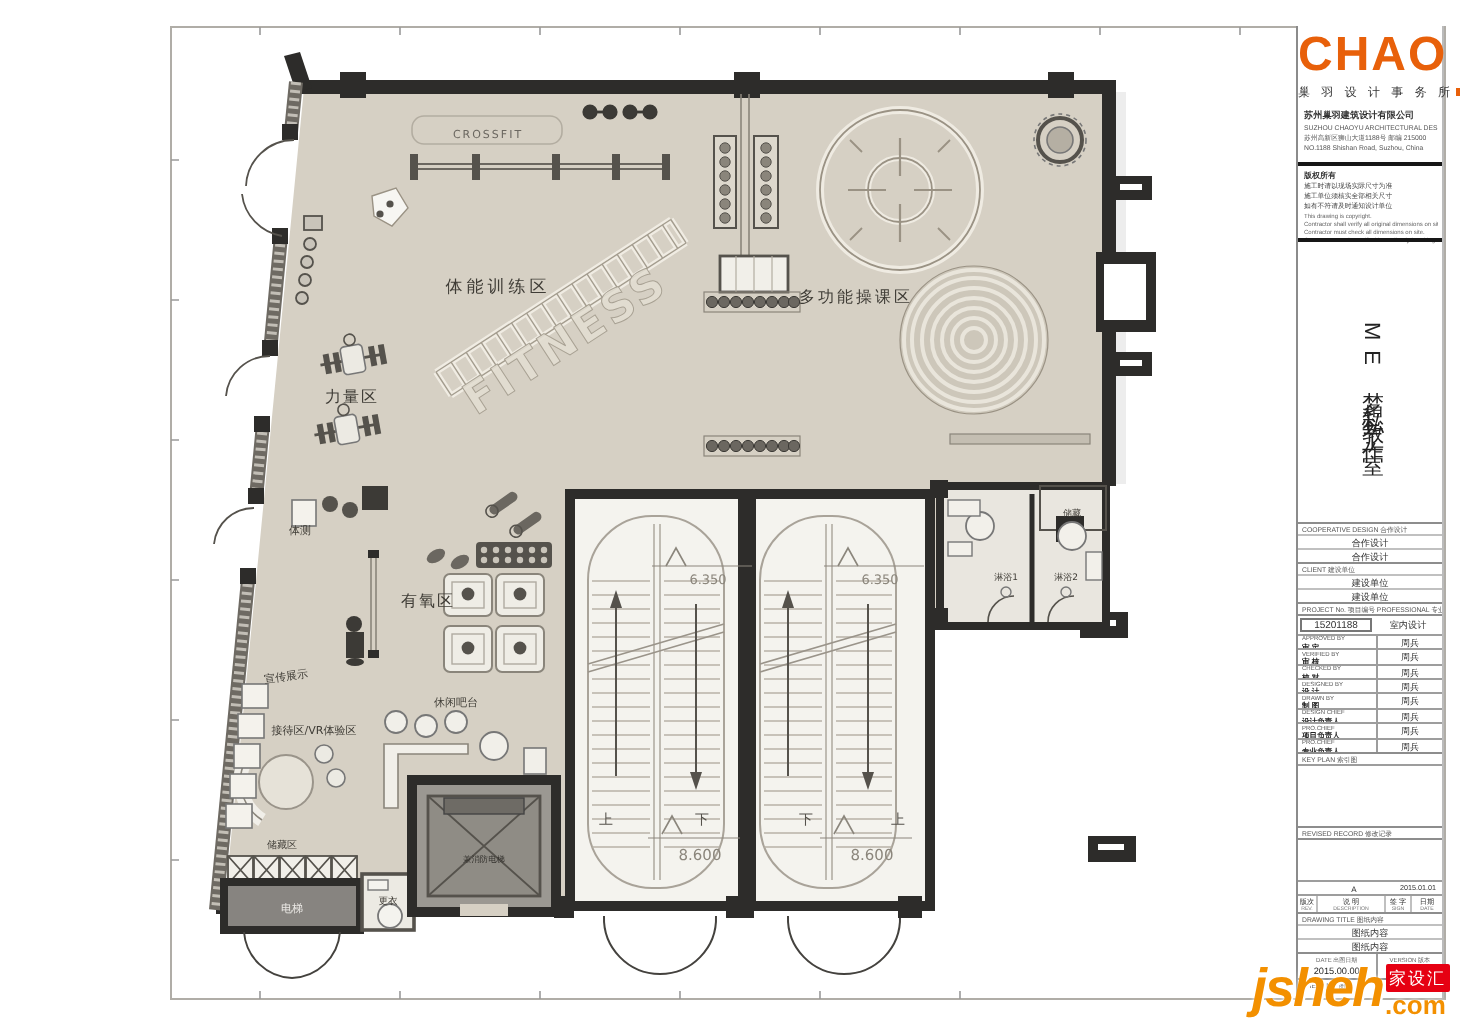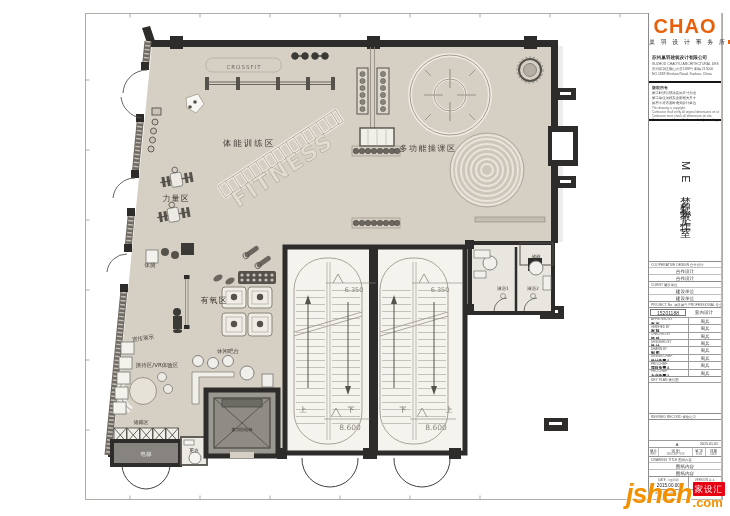--- a/index.html
+++ b/index.html
@@ -5,21 +5,21 @@
   html,body{margin:0;padding:0;background:#fff;}
   #app{position:relative;width:730px;height:516px;background:#ffffff;overflow:hidden;
        font-family:"Liberation Sans",sans-serif;}
   svg text{font-family:"DejaVu Sans","Liberation Sans",sans-serif;}
 
   
   .tb{position:absolute;left:648px;top:13px;width:74px;height:486px;
       border-left:1px solid #8b8b8b;border-right:1px solid #bbb;background:#fff;color:#333;
       display:flex;flex-direction:column;box-sizing:border-box;}
   .tb-logo{text-align:center;padding-top:3px;height:40px;box-sizing:border-box;}
-  .tb-logo-word{font-size:20px;font-weight:bold;letter-spacing:1px;line-height:1;}
+  .tb-logo-word{font-size:24px;font-weight:bold;letter-spacing:1px;line-height:1;}
   .tb-logo-sub{font-size:6px;letter-spacing:2px;color:#333;margin-top:2px;white-space:nowrap;}
   .osq{display:inline-block;width:4px;height:4px;margin-left:1px;vertical-align:middle;}
   .tb-co{padding:2px 2px 1px 3px;height:27px;box-sizing:border-box;}
   .co1{font-size:4.6px;font-weight:bold;line-height:1.5;}
   .co2{font-size:3.4px;color:#555;line-height:1.5;white-space:nowrap;overflow:hidden;}
   .bar{height:2px;background:#161616;margin:1px 0;}
   .tb-notes{padding:1px 2px 1px 3px;height:34px;box-sizing:border-box;}
   .nt1{font-size:4px;font-weight:bold;line-height:1.5;}
   .ntc{font-size:3.4px;color:#444;line-height:1.45;white-space:nowrap;overflow:hidden;}
   .nte{font-size:3px;color:#666;line-height:1.4;white-space:nowrap;overflow:hidden;}

